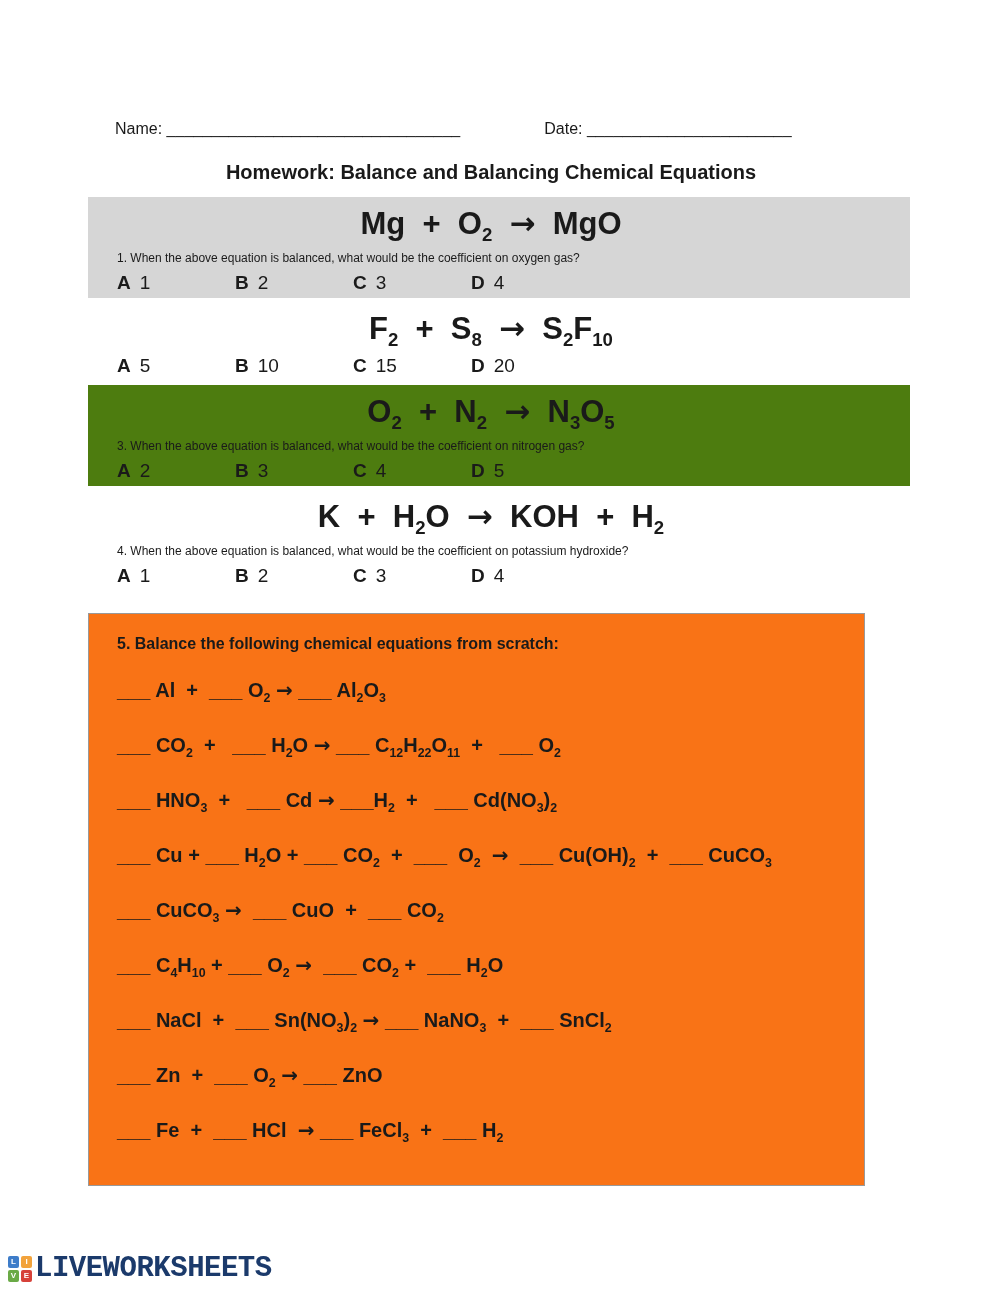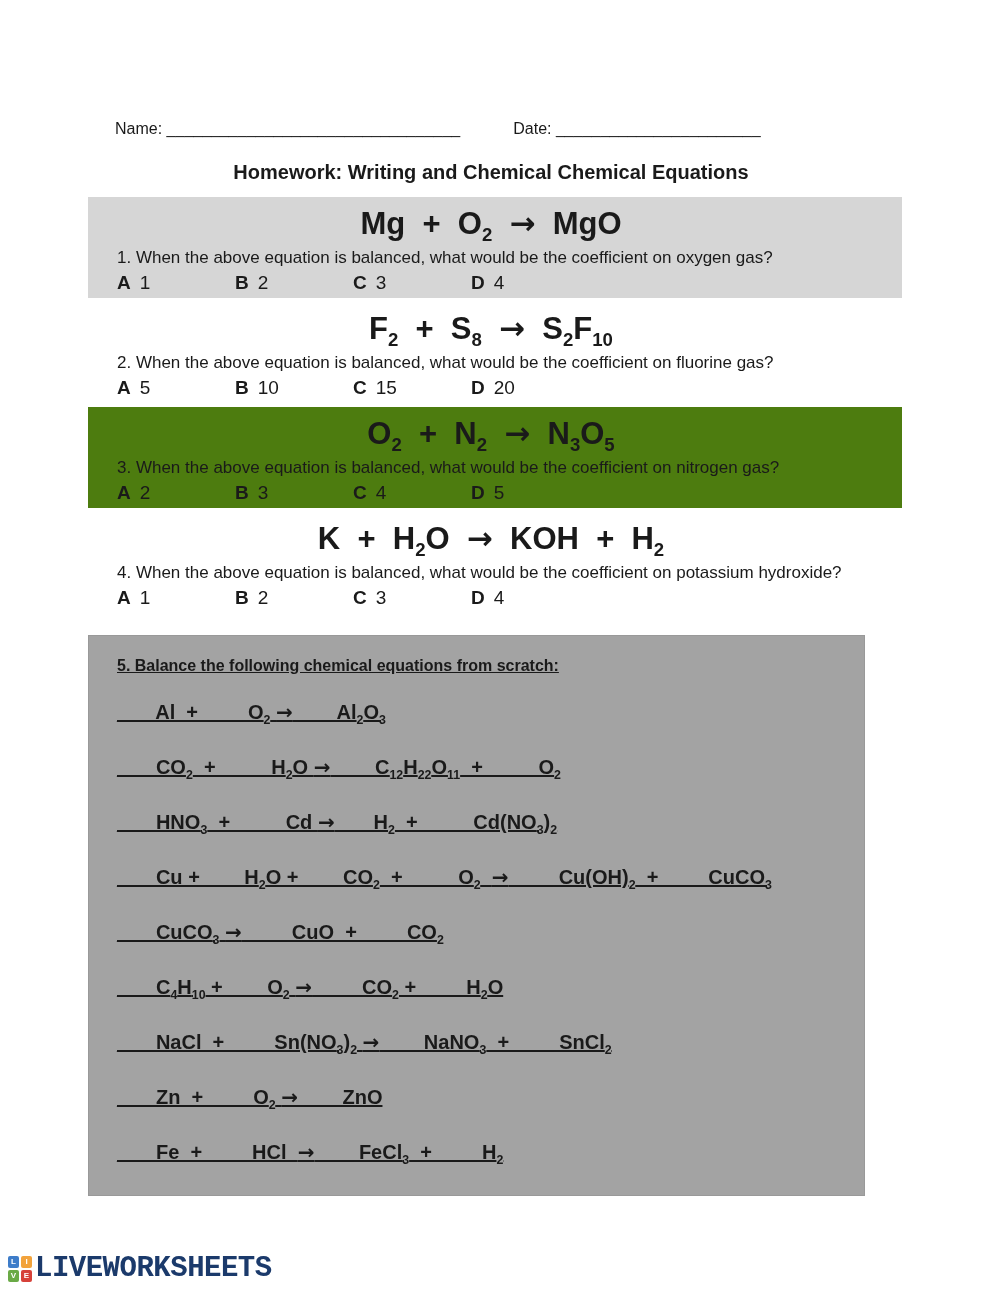--- a/index.html
+++ b/index.html
@@ -3,38 +3,38 @@
 <meta charset="utf-8">
 <style>
   html,body{margin:0;padding:0;}
   body{width:1000px;height:1291px;background:#ffffff;font-family:"Liberation Sans",sans-serif;color:#1a1a1a;}
   .sheet{position:relative;width:1000px;height:1291px;overflow:hidden;background:#fff;}
 
   
   .namedate{display:flex;margin:119px 0 0 115px;font-size:16px;line-height:20px;}
   .nd-group{display:flex;white-space:pre;}
   .nd-line{letter-spacing:0;}
-  .date-group{margin-left:53px;}
+  .date-group{margin-left:84px;}
 
   
   .title{width:806px;margin:20px 0 0 88px;text-align:center;font-size:20px;font-weight:bold;line-height:26px;}
 
   
-  .q-block{width:806px;margin:12px 0 4px 88px;padding:4px 8px 6px 0;}
+  .q-block{width:806px;margin:12px 0 4px 88px;padding:4px 16px 6px 0;}
   .q-block.shaded{background:#d6d6d6;}
   .q-block + .q-block{margin-top:4px;}
   .eq-big{text-align:center;font-size:31px;font-weight:bold;line-height:44px;white-space:pre;}
   .eq-big sub{font-size:60%;line-height:0;}
-  .q-text{padding-left:29px;font-size:17px;line-height:20px;margin-top:2px;}
+  .q-text{padding-left:29px;font-size:12px;line-height:20px;margin-top:2px;}
   .choices{display:flex;padding-left:29px;margin-top:5px;font-size:19px;line-height:19px;}
   .choice{width:118px;}
   .choice .cl{font-weight:bold;margin-right:9px;}
 
   
-  .box5{width:777px;margin:22px 0 0 88px;border:1px solid #999;padding:20px 0 32px 28px;box-sizing:border-box;background:#a3a3a3;text-decoration:underline;}
+  .box5{width:777px;margin:22px 0 0 88px;border:1px solid #999;padding:20px 0 44px 28px;box-sizing:border-box;background:#f97316;}
   .box5 .heading{font-size:16px;font-weight:bold;line-height:20px;margin-bottom:26px;}
   .eq-line{font-size:20px;font-weight:bold;line-height:21px;margin-bottom:34px;white-space:pre;}
   .eq-line:last-child{margin-bottom:0;}
   .eq-line sub,.arrow sub{font-size:62%;line-height:0;}
   .arrow{font-family:"DejaVu Sans",sans-serif;font-weight:bold;}
 
   
   .brand{position:absolute;left:8px;top:1252px;display:flex;align-items:center;}
   .brand-icon{display:grid;grid-template-columns:11px 11px;grid-template-rows:12px 12px;gap:2px;margin-right:3px;}
   .tile{border-radius:2px;color:#fff;font-size:8px;font-weight:bold;line-height:12px;text-align:center;}
@@ -47,36 +47,35 @@
 
   <div class="namedate">
     <div class="nd-group">
       <span>Name:</span><span> </span><span class="nd-line">_________________________________</span>
     </div>
     <div class="nd-group date-group">
       <span>Date:</span><span> </span><span class="nd-line">_______________________</span>
     </div>
   </div>
 
-  <div class="title">Homework: Writing and Chemical Chemical Equations</div>
+  <div class="title">Homework: Balance and Balancing Chemical Equations</div>
 
   <section class="q-block shaded" style="background: rgb(214, 214, 214);">
     <div class="eq-big">Mg  +  O<sub>2</sub>  <span class="arrow">→</span>  MgO</div>
     <div class="q-text">1. When the above equation is balanced, what would be the coefficient on oxygen gas?</div>
     <div class="choices">
       <div class="choice"><span class="cl">A</span><span class="cv">1</span></div>
       <div class="choice"><span class="cl">B</span><span class="cv">2</span></div>
       <div class="choice"><span class="cl">C</span><span class="cv">3</span></div>
       <div class="choice"><span class="cl">D</span><span class="cv">4</span></div>
     </div>
   </section>
 
   <section class="q-block">
     <div class="eq-big">F<sub>2</sub>  +  S<sub>8</sub>  <span class="arrow">→</span>  S<sub>2</sub>F<sub>10</sub></div>
-    <div class="q-text">2. When the above equation is balanced, what would be the coefficient on fluorine gas?</div>
     <div class="choices">
       <div class="choice"><span class="cl">A</span><span class="cv">5</span></div>
       <div class="choice"><span class="cl">B</span><span class="cv">10</span></div>
       <div class="choice"><span class="cl">C</span><span class="cv">15</span></div>
       <div class="choice"><span class="cl">D</span><span class="cv">20</span></div>
     </div>
   </section>
 
   <section class="q-block shaded" style="background: #4d7c0f;">
     <div class="eq-big">O<sub>2</sub>  +  N<sub>2</sub>  <span class="arrow">→</span>  N<sub>3</sub>O<sub>5</sub></div>

